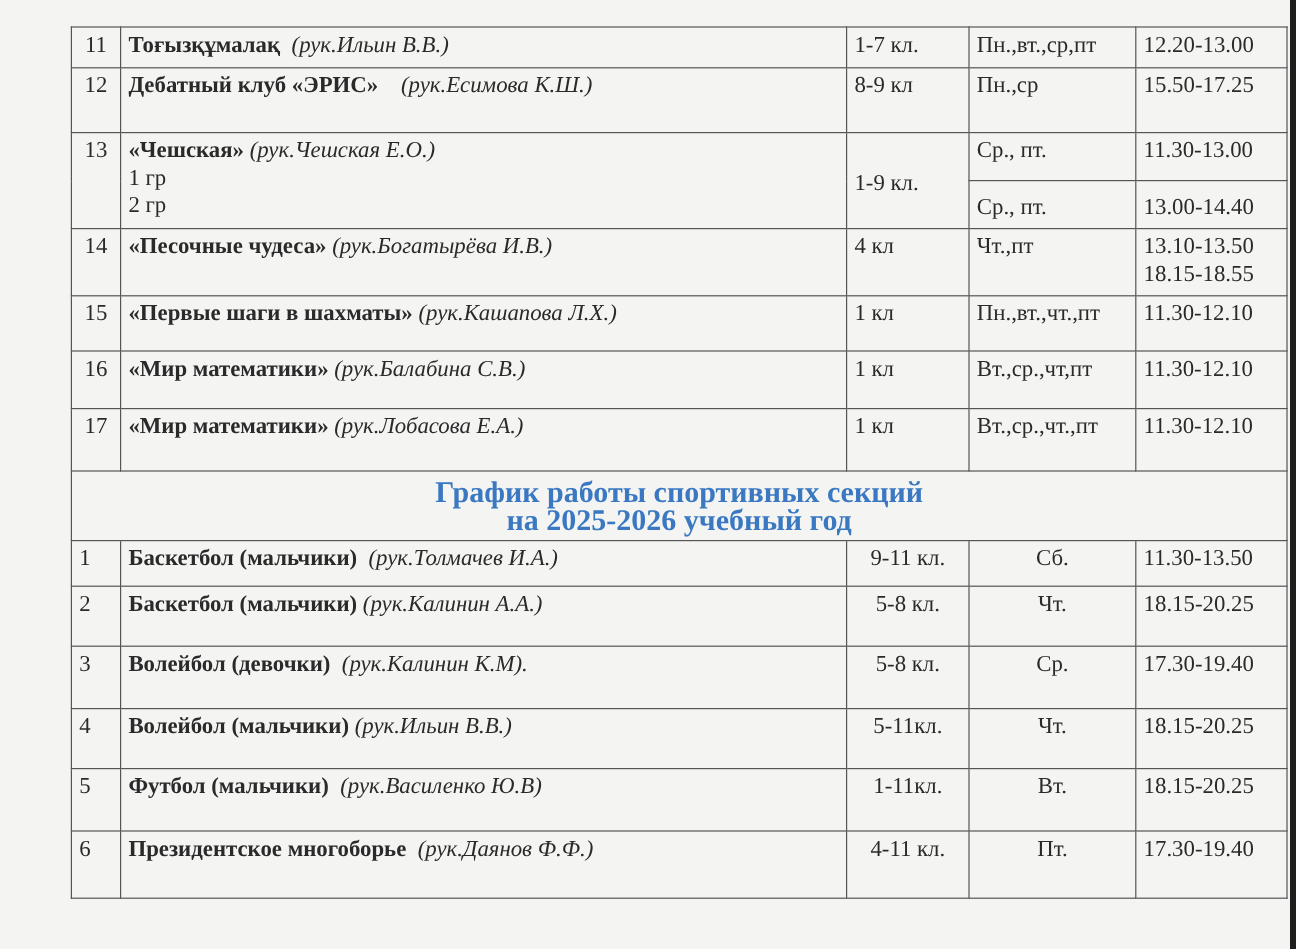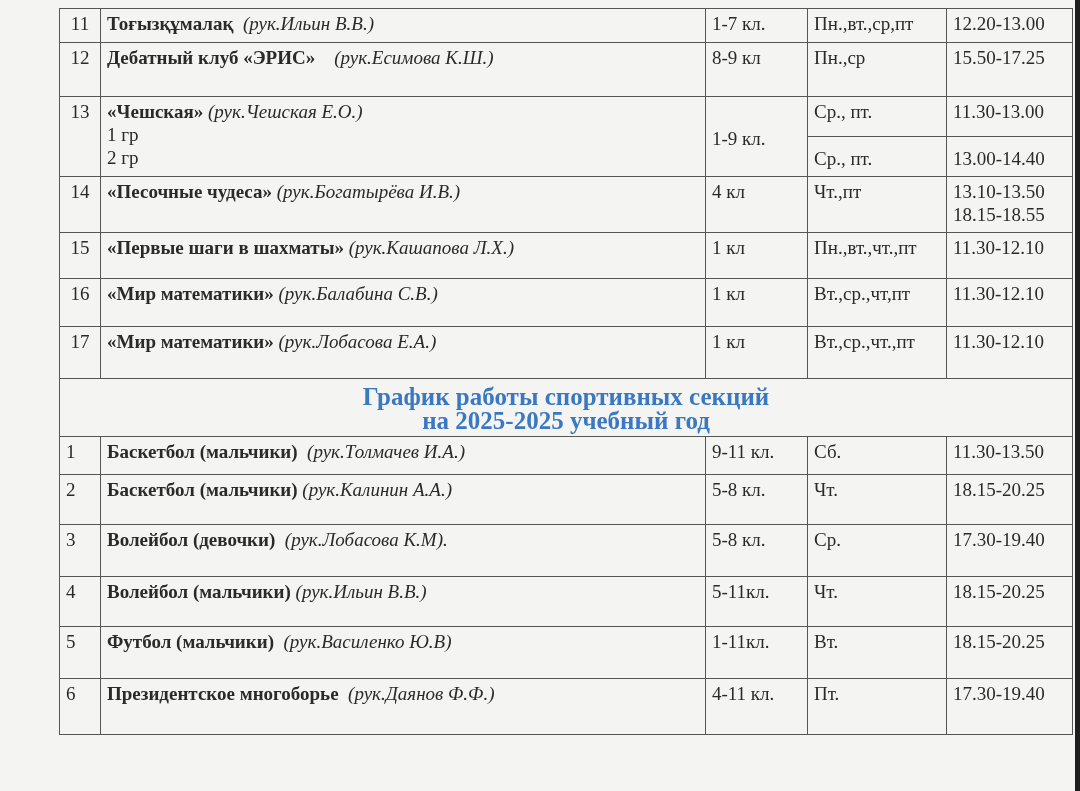--- a/index.html
+++ b/index.html
@@ -19,21 +19,21 @@
       position: absolute;
       right: 0;
       top: 0;
       width: 5px;
       height: 791px;
       background: #1e1e1e;
     }
     .sheet {
       position: absolute;
       left: 35px;
-      top: 8px;
+      top: 22px;
       width: 1013px;
       padding-left: 24px;
     }
     table {
       border-collapse: collapse;
       width: 1013px;
       table-layout: fixed;
     }
     td {
       border: 1.3px solid #555;
@@ -42,21 +42,21 @@
       font-size: 19px;
       line-height: 23px;
     }
     col.c-num { width: 41px; }
     col.c-name { width: 605px; }
     col.c-grade { width: 102px; }
     col.c-days { width: 139px; }
     col.c-time { width: 126px; }
     td.num { text-align: center; padding-left: 2px; padding-right: 2px; }
     td.num.left { text-align: left; padding-left: 6px; }
-    td.center { text-align: left; }
+    td.center { text-align: center; }
     td.grade-mid { vertical-align: middle; margin-top: 31px; }
     .title { font-weight: bold; }
     .lead { font-style: italic; text-align: center; }
     .plain { font-weight: bold; }
     .sub { display: block; }
     tr.heading td {
       text-align: center;
       vertical-align: middle;
       color: #3a78c2;
       font-weight: bold;
@@ -161,21 +161,21 @@
           <span class="lead">(рук.Лобасова Е.А.)</span>
         </td>
         <td>1 кл</td>
         <td>Вт.,ср.,чт.,пт</td>
         <td>11.30-12.10</td>
       </tr>
 
       <tr class="heading" style="height:58px">
         <td colspan="5">
           <span class="sub">График работы спортивных секций</span>
-          <span class="sub">на 2025-2025 учебный год</span>
+          <span class="sub">на 2025-2026 учебный год</span>
         </td>
       </tr>
 
       <tr style="height:38px">
         <td class="num left">1</td>
         <td>
           <span class="title">Баскетбол</span>
           <span class="plain">(мальчики)</span>&nbsp;
           <span class="lead">(рук.Толмачев И.А.)</span>
         </td>
@@ -192,21 +192,21 @@
         </td>
         <td class="center">5-8 кл.</td>
         <td class="center">Чт.</td>
         <td>18.15-20.25</td>
       </tr>
       <tr style="height:52px">
         <td class="num left">3</td>
         <td>
           <span class="title">Волейбол</span>
           <span class="plain">(девочки)</span>&nbsp;
-          <span class="lead">(рук.Лобасова К.М).</span>
+          <span class="lead">(рук.Калинин К.М).</span>
         </td>
         <td class="center">5-8 кл.</td>
         <td class="center">Ср.</td>
         <td>17.30-19.40</td>
       </tr>
       <tr style="height:50px">
         <td class="num left">4</td>
         <td>
           <span class="title">Волейбол</span>
           <span class="plain">(мальчики)</span>

